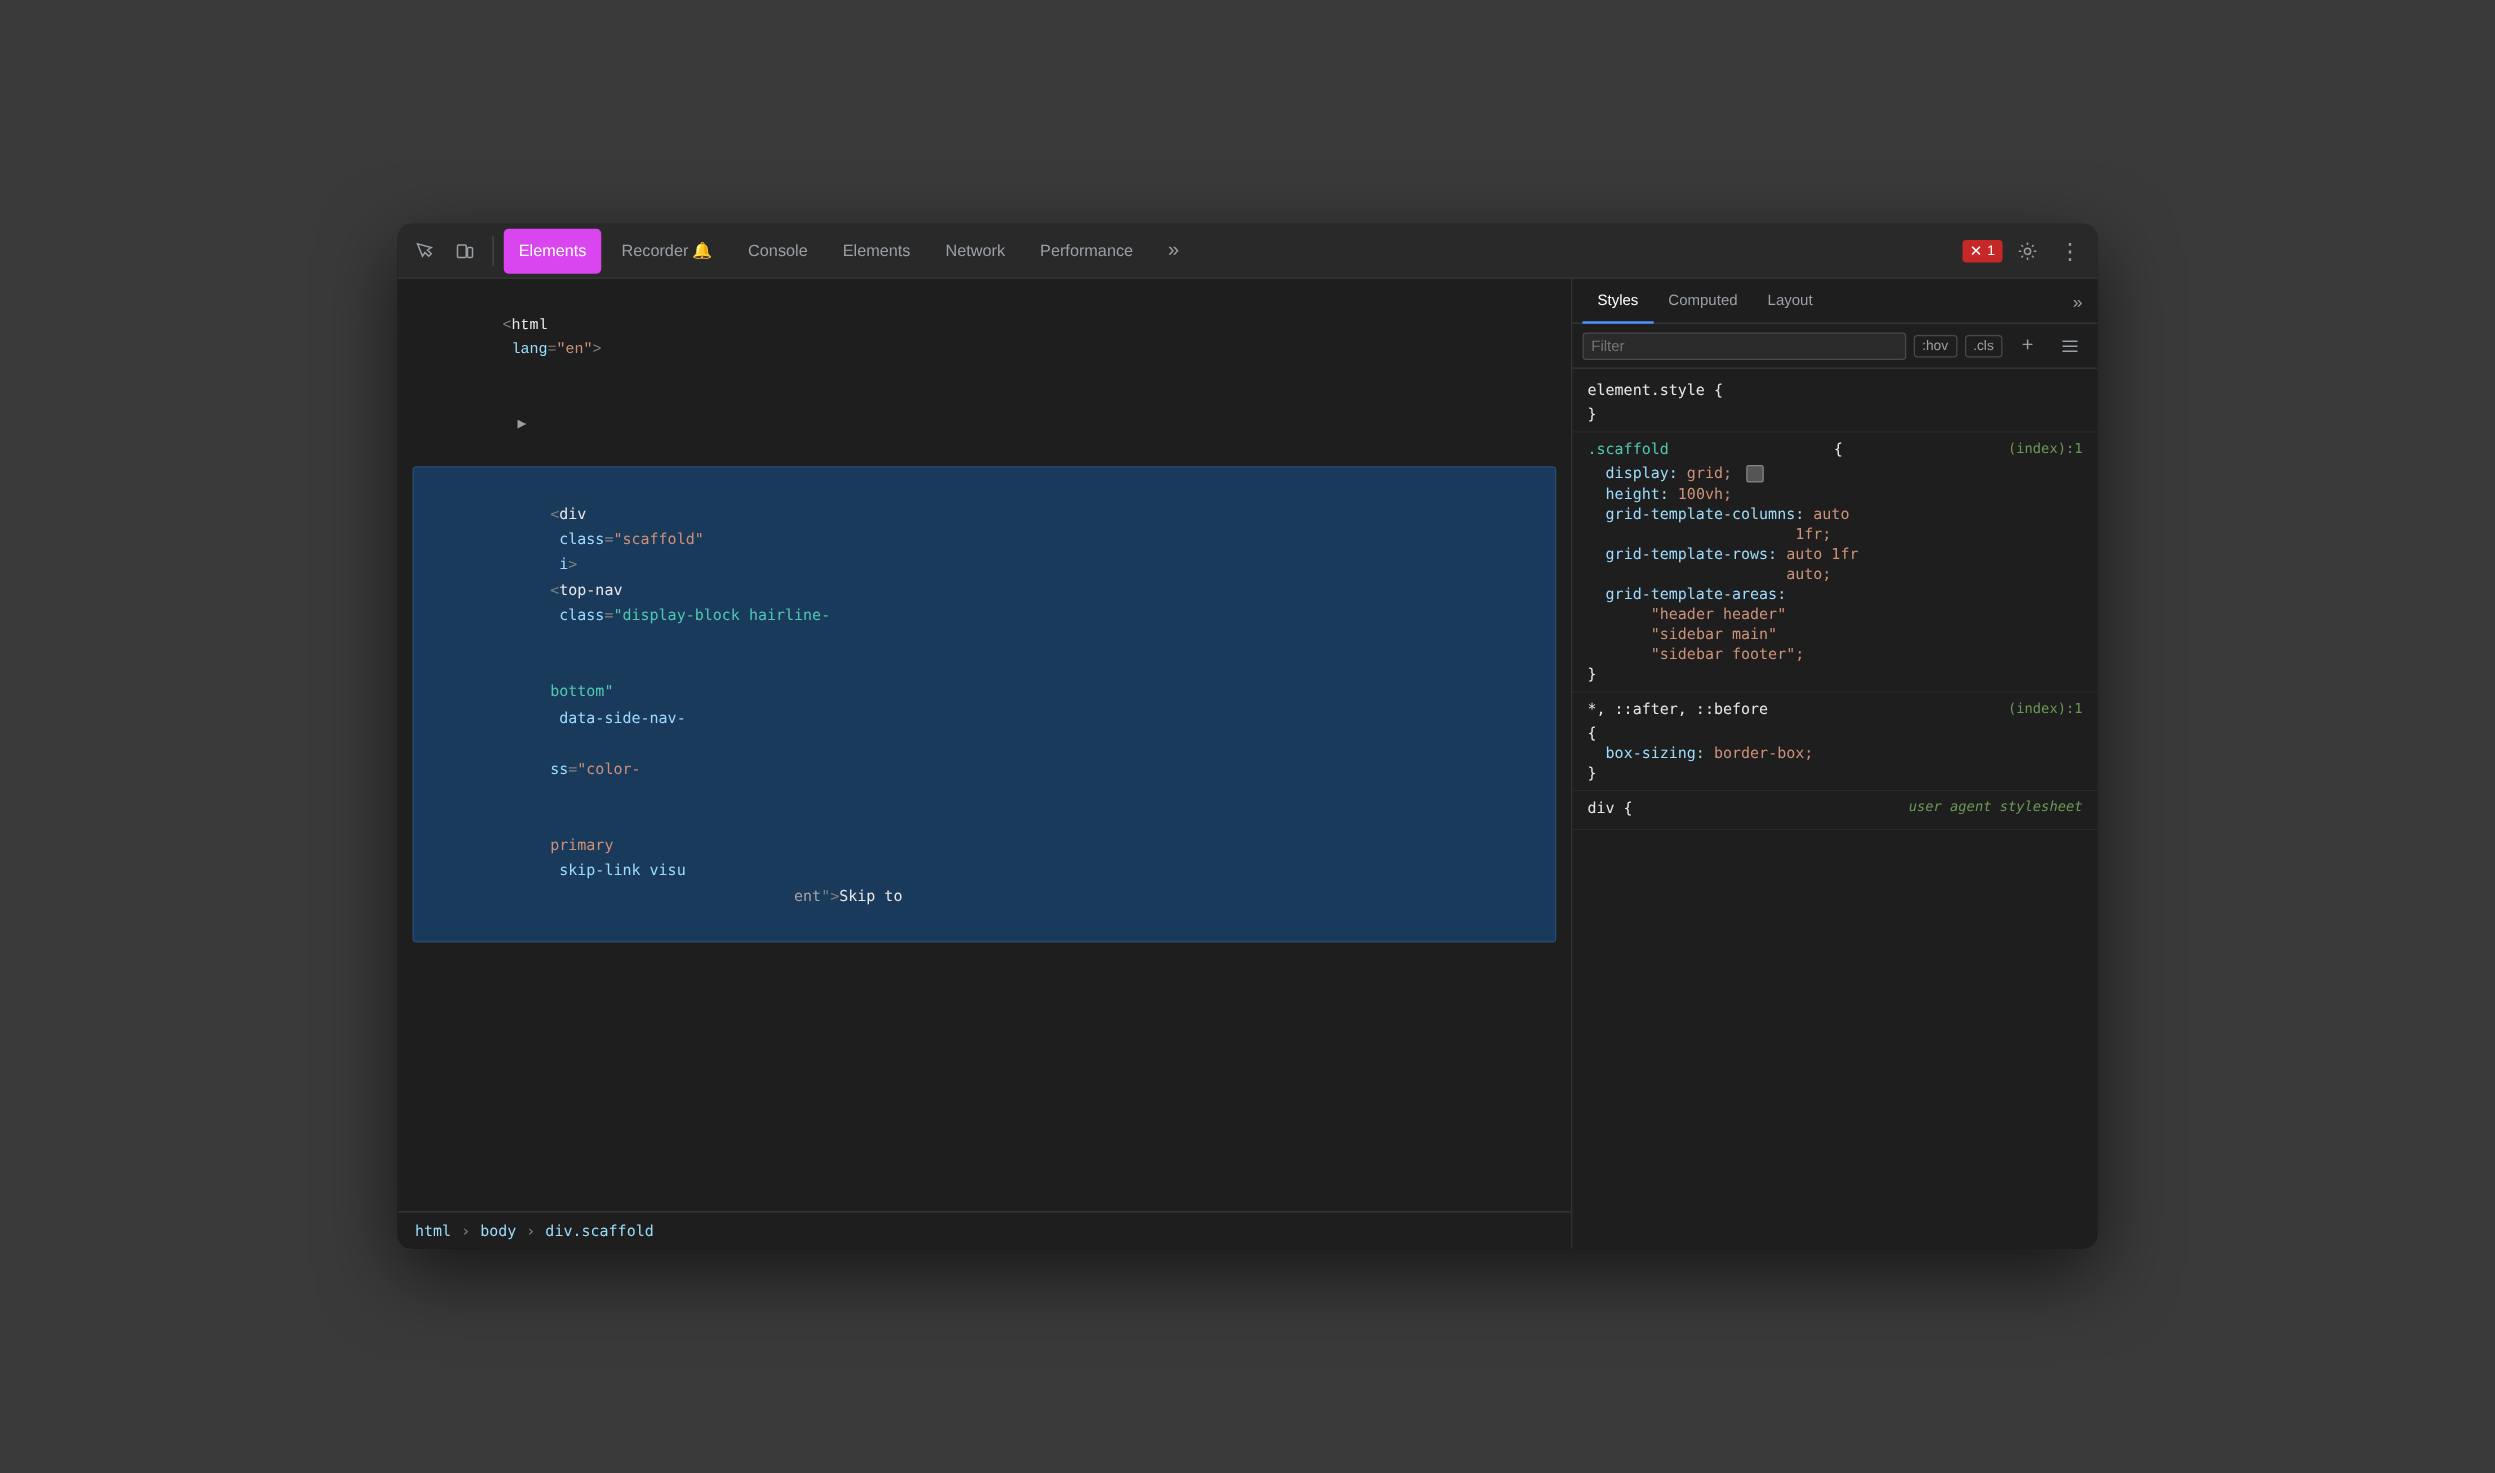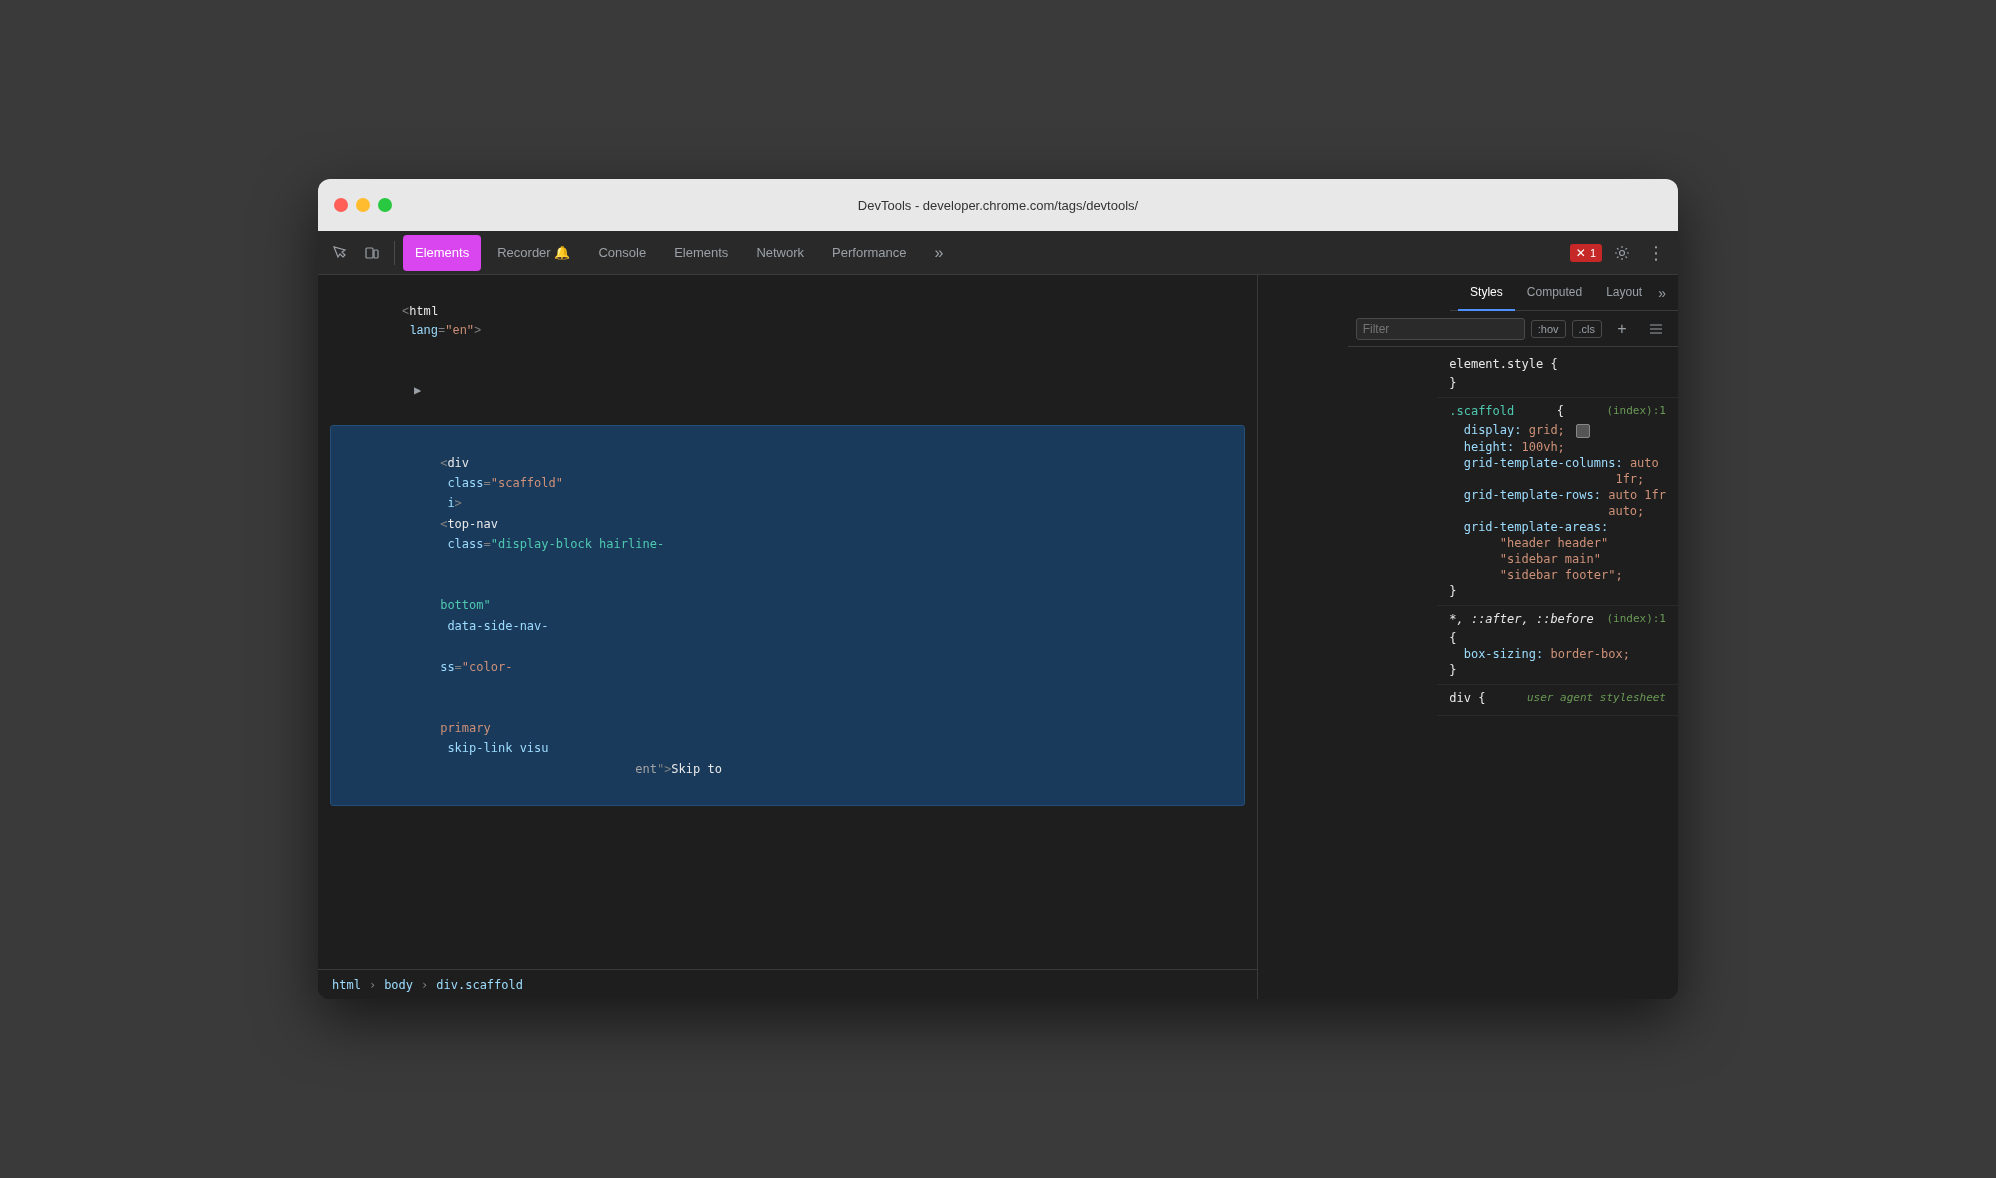--- a/index.html
+++ b/index.html
@@ -165,21 +165,20 @@
       padding: 2px 6px;
       cursor: pointer;
     }
     
     .styles-panel {
       width: 420px;
       background: #1e1e1e;
       display: flex;
       flex-direction: column;
       flex-shrink: 0;
-      align-items: flex-end;
     }
     .styles-tabs {
       display: flex;
       align-items: center;
       padding: 0 8px;
       border-bottom: 1px solid #3a3a3a;
       height: 36px;
       gap: 0;
     }
     .style-tab {
@@ -271,28 +270,20 @@
       white-space: pre-wrap;
       word-break: break-all;
       line-height: 1.7;
     }
   </style>
 </head>
 <body>
 
 <div class="window">
 
-  <div class="title-bar">
-    <div class="traffic-lights">
-      <div class="traffic-light tl-red"></div>
-      <div class="traffic-light tl-yellow"></div>
-      <div class="traffic-light tl-green"></div>
-    </div>
-    <span class="title-bar-title">DevTools - developer.chrome.com/tags/devtools/</span>
-  </div>
 
   <div class="devtools-toolbar">
     <button class="toolbar-icon-btn" title="Inspect element">
       <svg width="16" height="16" viewBox="0 0 16 16" fill="none">
         <path d="M2 2l4 10 2-3 3 3 2-2-3-3 3-2z" stroke="#9aa0a6" stroke-width="1.2" fill="none"></path>
       </svg>
     </button>
     <button class="toolbar-icon-btn" title="Toggle device toolbar">
       <svg width="16" height="16" viewBox="0 0 16 16" fill="none">
         <rect x="2" y="3" width="7" height="10" rx="1" stroke="#9aa0a6" stroke-width="1.2" fill="none"></rect>
@@ -438,21 +429,21 @@
             &nbsp;&nbsp;&nbsp;&nbsp;&nbsp;&nbsp;&nbsp;<span class="rule-val">"sidebar main"</span>
           </div>
           <div class="rule-line">
             &nbsp;&nbsp;&nbsp;&nbsp;&nbsp;&nbsp;&nbsp;<span class="rule-val">"sidebar footer";</span>
           </div>
           <div class="rule-line"><span class="brace">}</span></div>
         </div>
 
         <div class="style-rule">
           <div class="rule-selector">
-            <span style="color:#e8e8e8;font-style:italic;">*, ::after, ::before</span>
+            <span style="color:#e8e8e8;">*, ::after, ::before</span>
             <span class="rule-origin">(index):1</span>
           </div>
           <div class="rule-line"><span class="brace">{</span></div>
           <div class="rule-line">
             &nbsp;&nbsp;<span class="rule-prop">box-sizing:</span> <span class="rule-val">border-box;</span>
           </div>
           <div class="rule-line"><span class="brace">}</span></div>
         </div>
 
         <div class="style-rule">

